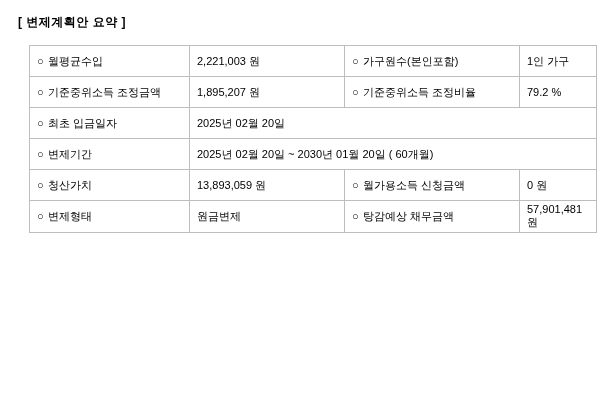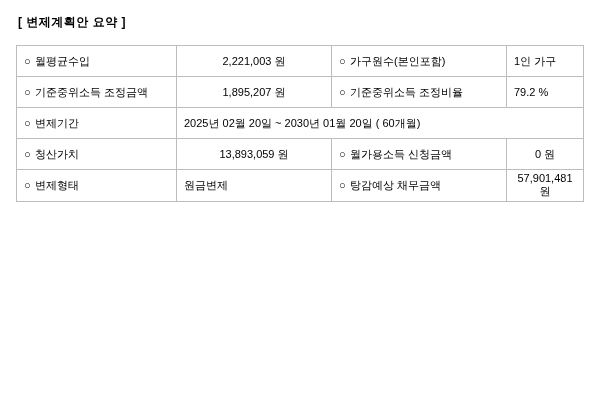--- a/index.html
+++ b/index.html
@@ -26,39 +26,40 @@
     font-weight: bold;
     letter-spacing: 0.5px;
     margin: 0 0 14px 2px;
     color: #000;
   }
   table.summary {
     border-collapse: collapse;
     width: 568px;
     table-layout: fixed;
     border: 1px solid #9e9e9e;
+    margin-left: 13px;
   }
   table.summary td {
     border: 1px solid #bdbdbd;
     height: 26px;
     font-size: 11px;
     padding: 2px 7px;
     vertical-align: middle;
     background: #ffffff;
     word-break: keep-all;
   }
   td.label {
     background: #fbeff6;
     white-space: nowrap;
   }
   td.value {
     background: #ffffff;
   }
   .num {
-    text-align: center;
+    text-align: left;
   }
   .left {
     text-align: left;
   }
   .bullet {
     display: inline-block;
     width: 11px;
   }
   tr.tall td {
     height: 60px;
@@ -94,20 +95,26 @@
           <span class="bullet">○</span><span class="lbl-text">기준중위소득 조정금액</span>
         </td>
         <td class="value num">1,895,207 원</td>
         <td class="label left">
           <span class="bullet">○</span><span class="lbl-text">기준중위소득 조정비율</span>
         </td>
         <td class="value left">79.2 %</td>
       </tr>
 
 
+      <tr>
+        <td class="label left">
+          <span class="bullet">○</span><span class="lbl-text">최초 입금일자</span>
+        </td>
+        <td class="value left" colspan="3">2025년 02월 20일</td>
+      </tr>
 
       <tr>
         <td class="label left">
           <span class="bullet">○</span><span class="lbl-text">변제기간</span>
         </td>
         <td class="value left" colspan="3">2025년 02월 20일 ~ 2030년 01월 20일 ( 60개월)</td>
       </tr>
 
 
       <tr>

